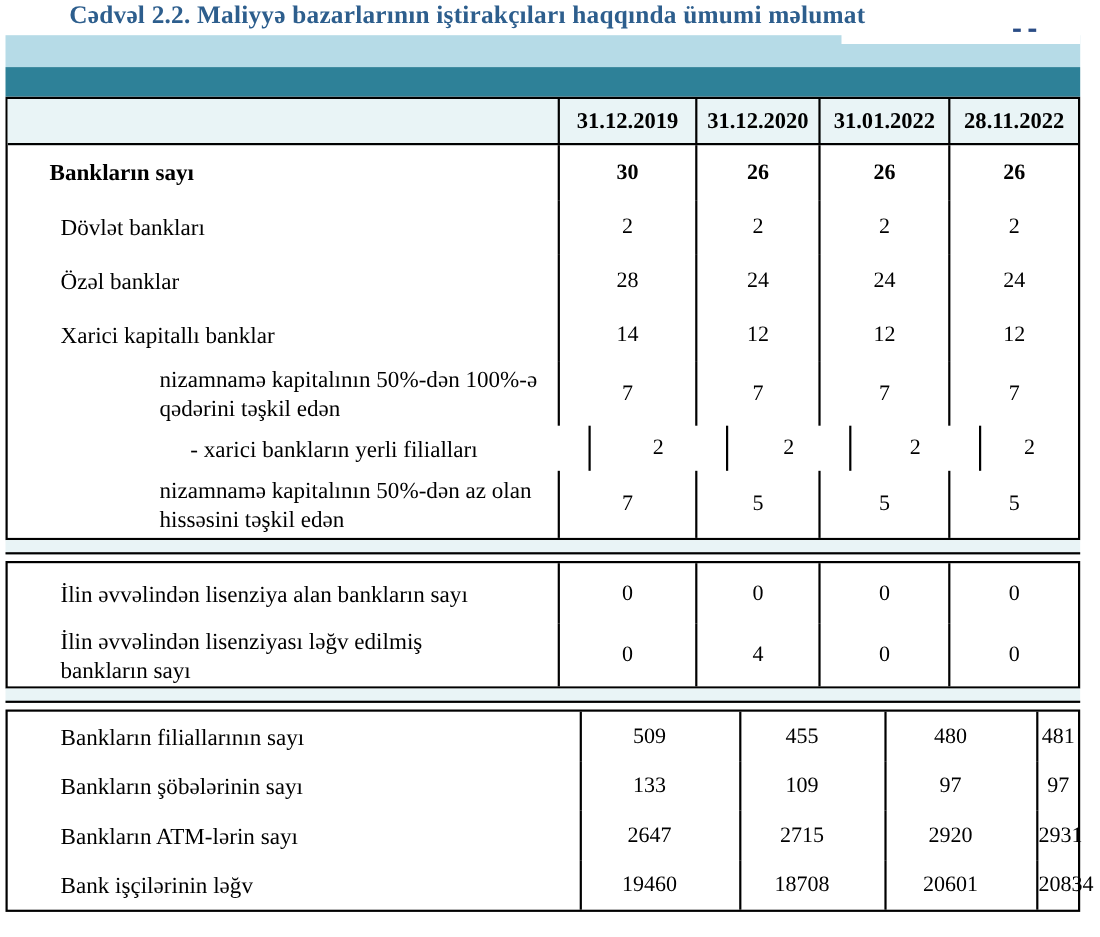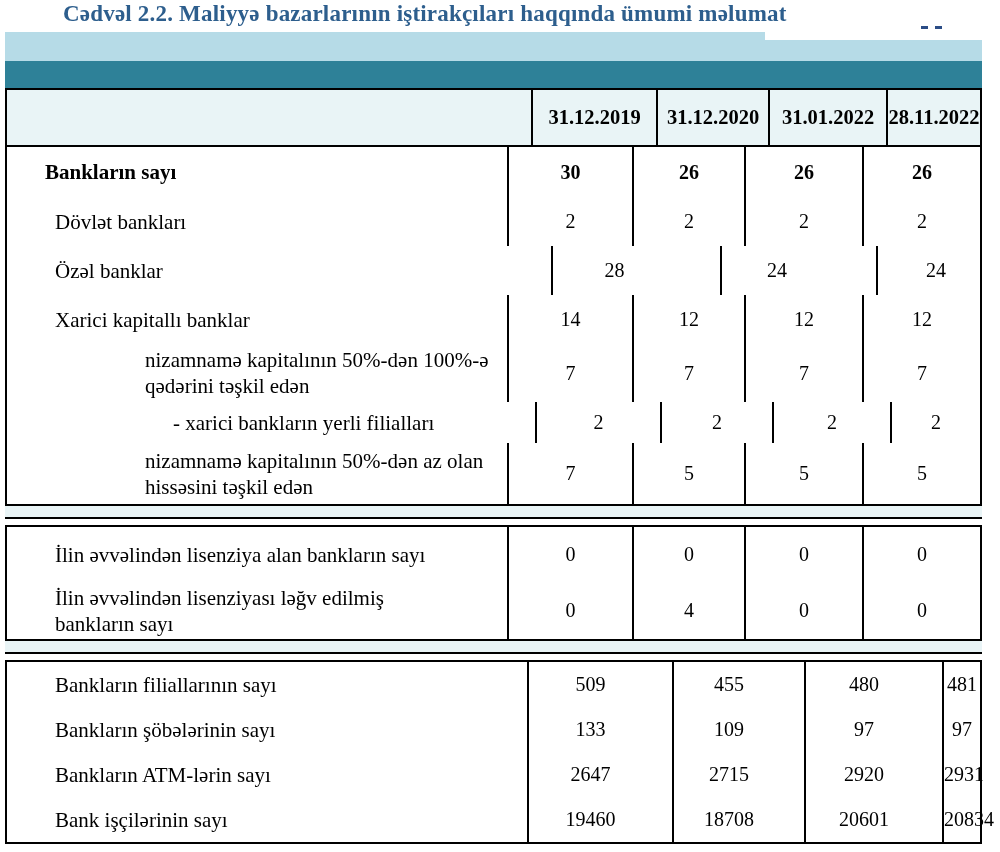--- a/index.html
+++ b/index.html
@@ -22,41 +22,41 @@
   .bar-light{position:absolute;left:5px;top:32px;width:977px;height:29px;background:var(--bar-light);z-index:1;}
   .bar-teal{position:absolute;left:5px;top:61px;width:977px;height:27px;background:var(--bar-teal);z-index:1;}
   .white-patch{position:absolute;left:765px;top:29px;width:217px;height:11px;background:#ffffff;z-index:2;}
   .dash-mark{position:absolute;top:26px;width:7px;height:3px;background:var(--mark);z-index:3;}
   .dash-mark.m1{left:921px;}
   .dash-mark.m2{left:935px;}
 
   .table-wrap{position:absolute;left:5px;top:88px;width:977px;z-index:2;}
   .tbox{border:2.5px solid var(--border);background:#ffffff;}
   .hrow,.row{display:grid;grid-template-columns:500px 125px 112px 118px auto;}
-  .hrow{height:57px;background:var(--tint);border-bottom:2.5px solid var(--border);padding-left:24px;}
+  .hrow{height:42px;background:var(--tint);border-bottom:2.5px solid var(--border);}
   .hcell{
     display:flex;align-items:center;justify-content:center;
     font-weight:bold;font-size:20.5px;border-left:2px solid var(--border);
   }
   .cell.label{
     display:flex;align-items:center;font-size:21px;line-height:26px;
     white-space:pre-line;padding-right:6px;
   }
   .cell.val{
     display:flex;align-items:center;justify-content:center;
     font-size:20px;border-left:2px solid var(--border);
   }
   .row.bold .cell.label,.row.bold .cell.val{font-weight:bold;}
   .indent1{padding-left:38px;}
   .indent2{padding-left:48px;}
   .indent3{padding-left:138px;}
 
   #rows0 .row:nth-child(1){min-height:50px;}
   #rows0 .row:nth-child(2){min-height:49px;}
-  #rows0 .row:nth-child(3){min-height:49px;gap:44px;}
+  #rows0 .row:nth-child(3){min-height:49px;}
   #rows0 .row:nth-child(4){min-height:49px;}
   #rows0 .row:nth-child(5){min-height:58px;}
   #rows0 .row:nth-child(6){min-height:41px;padding-left:28px;}
   #rows0 .row:nth-child(7){min-height:61px;}
   #rows1 .row:nth-child(1){min-height:55px;}
   #rows1 .row:nth-child(2){min-height:57px;}
   #rows2 .row{min-height:45px;gap:20px;}
 
   .band{
     height:13px;background:var(--tint);
@@ -176,21 +176,21 @@
           <div class="cell val">97</div>
         </div>
         <div class="row">
           <div class="cell label indent2">Bankların ATM-lərin sayı</div>
           <div class="cell val">2647</div>
           <div class="cell val">2715</div>
           <div class="cell val">2920</div>
           <div class="cell val">2931</div>
         </div>
         <div class="row">
-          <div class="cell label indent2">Bank işçilərinin sayı</div>
+          <div class="cell label indent2">Bank işçilərinin ləğv</div>
           <div class="cell val">19460</div>
           <div class="cell val">18708</div>
           <div class="cell val">20601</div>
           <div class="cell val">20834</div>
         </div>
       </div>
   </div>
 </div>
 
 </body></html>

